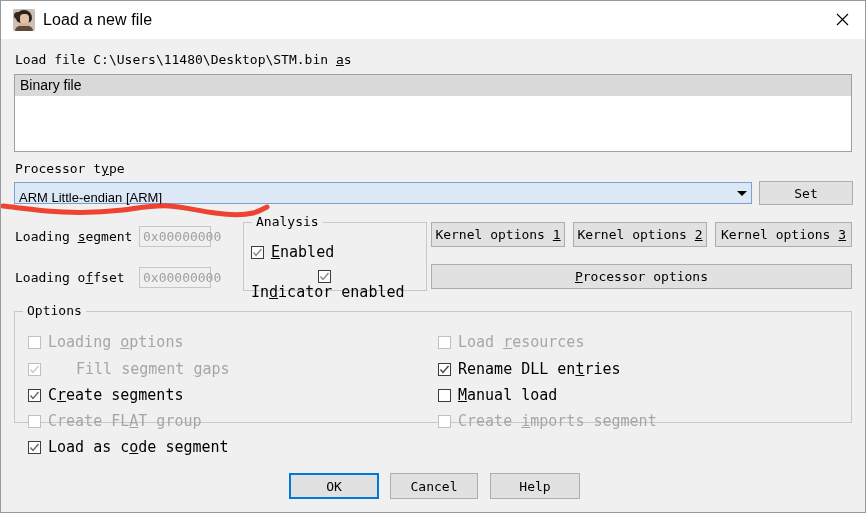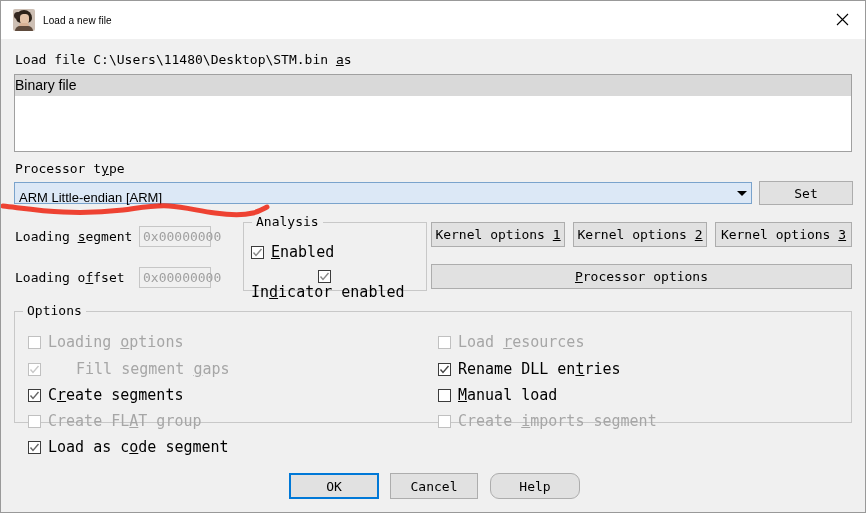--- a/index.html
+++ b/index.html
@@ -75,21 +75,21 @@
   }
   .title-icon .shoulder {
     position: absolute;
     left: 2px; top: 17px;
     width: 18px; height: 6px;
     background: #5e4a3c;
     border-radius: 5px 5px 0 0;
   }
   .title-text {
     font-family: "Liberation Sans", sans-serif;
-    font-size: 10px;
+    font-size: 16px;
     color: #000000;
     letter-spacing: 0.1px;
   }
   .close-btn {
     position: absolute;
     right: 0; top: 0;
     width: 46px;
     height: 37px;
     display: flex;
     align-items: center;
@@ -120,20 +120,21 @@
     top: 73px;
     width: 838px;
     height: 78px;
     background: #ffffff;
     border: 1px solid #a0a0a0;
     box-sizing: border-box;
   }
   .filelist-item {
     height: 21px;
     line-height: 21px;
+    padding-left: 5px;
     font-family: "Liberation Sans", sans-serif;
     font-size: 14px;
     color: #000000;
     background: #d9d9d9;
   }
 
   
   .proc-label {
     position: absolute;
     left: 14px;
@@ -300,21 +301,21 @@
     border: 1px solid #adadad;
     box-sizing: border-box;
     display: flex;
     align-items: center;
     justify-content: center;
     top: 472px;
     height: 26px;
   }
   .btn-ok     { left: 288px; width: 90px; border: 2px solid #0078d7; }
   .btn-cancel { left: 389px; width: 88px; }
-  .btn-help   { left: 489px; width: 90px; border-radius: 9px; }
+  .btn-help   { left: 489px; width: 90px; }
 
   
   .annot {
     position: absolute;
     left: 0;
     top: 196px;
     width: 280px;
     height: 26px;
     pointer-events: none;
   }

